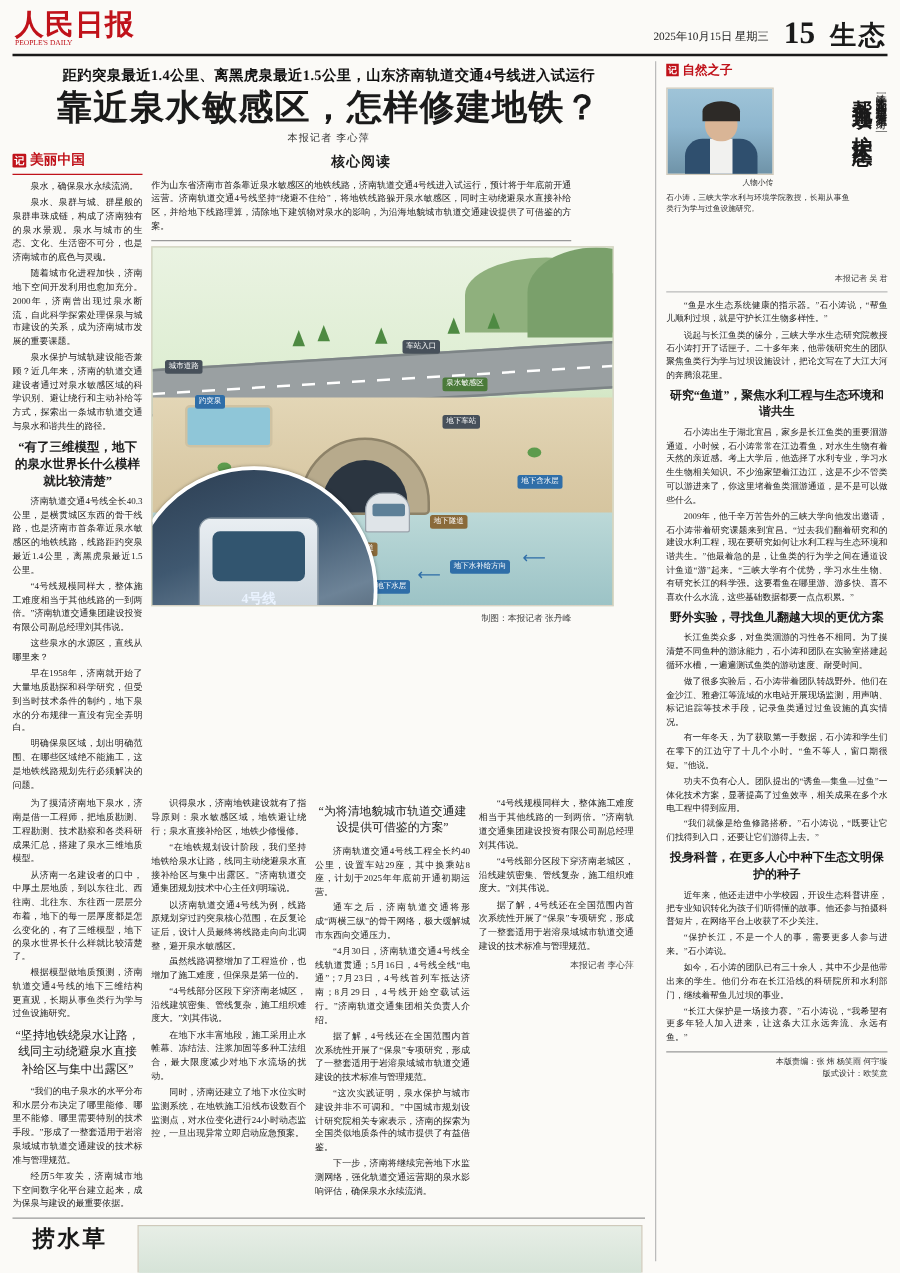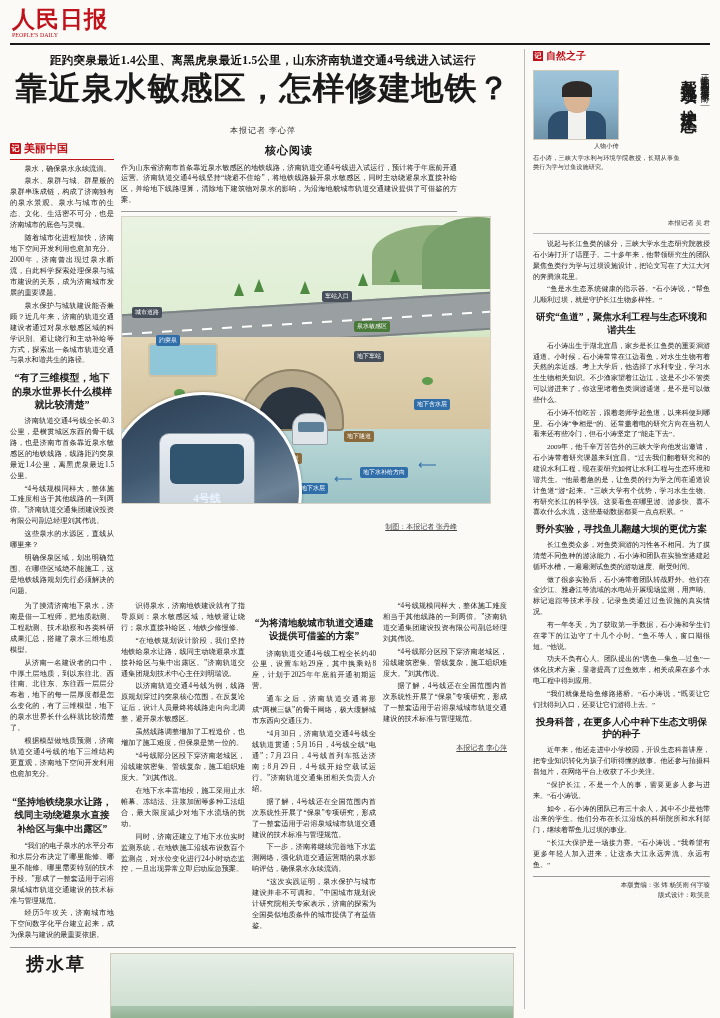--- a/index.html
+++ b/index.html
@@ -35,22 +35,22 @@
   .body-wrap { display:flex; gap:8px; height:960px; }
   .left-col { width:506px; }
   .right-col { width:186px; border-left:1px solid #bbb; padding-left:8px; position:relative; }
 
   
   .kicker {
     text-align:center; font-size:11.5px; font-weight:bold; letter-spacing:.3px;
     margin:4px 0 3px 0; color:#111;
   }
   .headline {
-    text-align:center; font-size:32px; font-weight:bold; letter-spacing:1px;
-    margin:2px 0 18px 0; line-height:1.12;
+    text-align:center; font-size:28px; font-weight:bold; letter-spacing:1px;
+    margin:2px 0 3px 0; line-height:1.12;
   }
   .byline { text-align:center; font-size:8px; color:#333; margin-bottom:4px; letter-spacing:1px;}
 
   
   .sec-label {
     display:flex; align-items:center; gap:3px;
     font-size:11px; font-weight:bold; color:#c0121a;
     border-bottom:1px solid #c0121a; padding-bottom:2px; margin-bottom:4px;
   }
   .sec-label .mark {
@@ -71,24 +71,24 @@
     font-weight:bold; font-size:10px; text-align:center; line-height:1.35;
     margin:5px 0 4px 0; text-indent:0;
   }
   .core-title {
     font-weight:bold; font-size:11px; text-align:center; margin:2px 0 4px 0;
     letter-spacing:1px;
   }
   .core-box { border-bottom:1px solid #999; padding-bottom:3px; margin-bottom:4px; }
 
   .pullquote {
-    font-weight:bold; font-size:9.5px; line-height:1.4; text-align:center;
-    margin:16px 0 5px 0;
-  }
-  .src { text-align:right; font-size:7px; color:#444; margin-top:18px;text-decoration:underline;}
+    font-weight:normal; font-size:9.5px; line-height:1.4; text-align:center;
+    margin:6px 0 5px 0;
+  }
+  .src { text-align:right; font-size:7px; color:#444; margin-top:5px;}
 
   
   .illus {
     position:relative; width:370px; height:288px; margin:2px 0 4px 0;
     border:1px solid #d8d2c4; overflow:hidden; background:#cfe3c6;
   }
   .sky { position:absolute; inset:0; background:linear-gradient(#eaf3e2 0%, #dfeed4 32%, #cfe4c0 46%, #efe6d2 52%, #e7d9bd 100%); }
   .hill {
     position:absolute; border-radius:50% 50% 0 0;
   }
@@ -197,20 +197,25 @@
 </head>
 <body>
 
 <div class="page">
 
   <div class="masthead">
     <div class="logo">
       <span>人民日报</span>
       <span class="sub">PEOPLE'S DAILY</span>
     </div>
+    <div class="mast-right">
+      <div class="mast-date">2025年10月15日 星期三</div>
+      <div class="mast-pageno">15</div>
+      <div class="mast-section">生态</div>
+    </div>
   </div>
 
   <div class="body-wrap">
 
     <div class="left-col">
 
       <div class="kicker">距趵突泉最近1.4公里、离黑虎泉最近1.5公里，山东济南轨道交通4号线进入试运行</div>
       <div class="headline">靠近泉水敏感区，怎样修建地铁？</div>
       <div class="byline">本报记者  李心萍</div>
 
@@ -224,20 +229,21 @@
           <p>泉水，确保泉水永续流淌。</p>
           <p>泉水、泉群与城、群星般的泉群串珠成链，构成了济南独有的泉水景观。泉水与城市的生态、文化、生活密不可分，也是济南城市的底色与灵魂。</p>
           <p>随着城市化进程加快，济南地下空间开发利用也愈加充分。2000年，济南曾出现过泉水断流，自此科学探索处理保泉与城市建设的关系，成为济南城市发展的重要课题。</p>
           <p>泉水保护与城轨建设能否兼顾？近几年来，济南的轨道交通建设者通过对泉水敏感区域的科学识别、避让绕行和主动补给等方式，探索出一条城市轨道交通与泉水和谐共生的路径。</p>
 
           <div class="subhead">“有了三维模型，地下的泉水世界长什么模样就比较清楚”</div>
 
           <p>济南轨道交通4号线全长40.3公里，是横贯城区东西的骨干线路，也是济南市首条靠近泉水敏感区的地铁线路，线路距趵突泉最近1.4公里，离黑虎泉最近1.5公里。</p>
           <p>“4号线规模同样大，整体施工难度相当于其他线路的一到两倍。”济南轨道交通集团建设投资有限公司副总经理刘其伟说。</p>
           <p>这些泉水的水源区，直线从哪里来？</p>
+          <p>早在1958年，济南就开始了大量地质勘探和科学研究，但受到当时技术条件的制约，地下泉水的分布规律一直没有完全弄明白。</p>
           <p>明确保泉区域，划出明确范围、在哪些区域绝不能施工，这是地铁线路规划先行必须解决的问题。</p>
         </div>
 
         <div class="col c2" style="width:336px">
           <div class="core-box">
             <div class="core-title">核心阅读</div>
             <p class="noindent">作为山东省济南市首条靠近泉水敏感区的地铁线路，济南轨道交通4号线进入试运行，预计将于年底前开通运营。济南轨道交通4号线坚持“绕避不住给”，将地铁线路躲开泉水敏感区，同时主动绕避泉水直接补给区，并给地下线路理算，清除地下建筑物对泉水的影响，为沿海地貌城市轨道交通建设提供了可借鉴的方案。</p>
           </div>
 
           <div class="illus">
@@ -288,43 +294,43 @@
             </div>
           </div>
           <div class="src">制图：本报记者  张丹峰</div>
         </div>
       </div>
 
       <div class="cols" style="margin-top:2px">
         <div class="col" style="width:104px">
           <p>为了摸清济南地下泉水，济南是借一工程师，把地质勘测、工程勘测、技术勘察和各类科研成果汇总，搭建了泉水三维地质模型。</p>
           <p>从济南一名建设者的口中，中厚土层地质，到以东往北、西往南、北往东、东往西一层层分布着，地下的每一层厚度都是怎么变化的，有了三维模型，地下的泉水世界长什么样就比较清楚了。</p>
-          <p>根据模型做地质预测，济南轨道交通4号线的地下三维结构更直观，济南地下空间开发利用也愈加充分。</p>
+          <p>根据模型做地质预测，济南轨道交通4号线的地下三维结构更直观，长期从事鱼类行为学与过鱼设施研究。</p>
           <div class="pullquote">“坚持地铁绕泉水让路，线同主动绕避泉水直接补给区与集中出露区”</div>
           <p>“我们的电子泉水的水平分布和水层分布决定了哪里能修、哪里不能修、哪里需要特别的技术手段。”形成了一整套适用于岩溶泉域城市轨道交通建设的技术标准与管理规范。</p>
           <p>经历5年攻关，济南城市地下空间数字化平台建立起来，成为保泉与建设的最重要依据。</p>
           <p></p>
         </div>
         <div class="col" style="width:124px">
           <p>识得泉水，济南地铁建设就有了指导原则：泉水敏感区域，地铁避让绕行；泉水直接补给区，地铁少修慢修。</p>
           <p>“在地铁规划设计阶段，我们坚持地铁给泉水让路，线同主动绕避泉水直接补给区与集中出露区。”济南轨道交通集团规划技术中心主任刘明瑞说。</p>
           <p>以济南轨道交通4号线为例，线路原规划穿过趵突泉核心范围，在反复论证后，设计人员最终将线路走向向北调整，避开泉水敏感区。</p>
           <p>虽然线路调整增加了工程造价，也增加了施工难度，但保泉是第一位的。</p>
           <p>“4号线部分区段下穿济南老城区，沿线建筑密集、管线复杂，施工组织难度大。”刘其伟说。</p>
           <p>在地下水丰富地段，施工采用止水帷幕、冻结法、注浆加固等多种工法组合，最大限度减少对地下水流场的扰动。</p>
           <p>同时，济南还建立了地下水位实时监测系统，在地铁施工沿线布设数百个监测点，对水位变化进行24小时动态监控，一旦出现异常立即启动应急预案。</p>
         </div>
         <div class="col" style="width:124px">
           <div class="pullquote">“为将清地貌城市轨道交通建设提供可借鉴的方案”</div>
           <p>济南轨道交通4号线工程全长约40公里，设置车站29座，其中换乘站8座，计划于2025年年底前开通初期运营。</p>
           <p>通车之后，济南轨道交通将形成“两横三纵”的骨干网络，极大缓解城市东西向交通压力。</p>
           <p>“4月30日，济南轨道交通4号线全线轨道贯通；5月16日，4号线全线“电通”；7月23日，4号线首列车抵达济南；8月29日，4号线开始空载试运行。”济南轨道交通集团相关负责人介绍。</p>
           <p>据了解，4号线还在全国范围内首次系统性开展了“保泉”专项研究，形成了一整套适用于岩溶泉域城市轨道交通建设的技术标准与管理规范。</p>
+          <p>“这次实践证明，泉水保护与城市建设并非不可调和。”中国城市规划设计研究院相关专家表示，济南的探索为全国类似地质条件的城市提供了有益借鉴。</p>
           <p>下一步，济南将继续完善地下水监测网络，强化轨道交通运营期的泉水影响评估，确保泉水永续流淌。</p>
-          <p>“这次实践证明，泉水保护与城市建设并非不可调和。”中国城市规划设计研究院相关专家表示，济南的探索为全国类似地质条件的城市提供了有益借鉴。</p>
         </div>
         <div class="col" style="width:124px">
           <p>“4号线规模同样大，整体施工难度相当于其他线路的一到两倍。”济南轨道交通集团建设投资有限公司副总经理刘其伟说。</p>
           <p>“4号线部分区段下穿济南老城区，沿线建筑密集、管线复杂，施工组织难度大。”刘其伟说。</p>
           <p>据了解，4号线还在全国范围内首次系统性开展了“保泉”专项研究，形成了一整套适用于岩溶泉域城市轨道交通建设的技术标准与管理规范。</p>
           <div class="src">本报记者  李心萍</div>
         </div>
       </div>
 
       <div class="bottom-wrap">
@@ -359,26 +365,25 @@
         <div style="display:flex;">
           <div class="vtitle-big">帮鱼儿过坝  护大江生态</div>
           <div class="vtitle">三峡大学生态水利学和鱼类过坝技术专家石小涛——</div>
         </div>
       </div>
 
       <div class="rc-byline">本报记者  吴 君</div>
       <div class="divider"></div>
 
       <div class="rc-text">
+        <p>“鱼是水生态系统健康的指示器。”石小涛说，“帮鱼儿顺利过坝，就是守护长江生物多样性。”</p>
         <p>说起与长江鱼类的缘分，三峡大学水生态研究院教授石小涛打开了话匣子。二十多年来，他带领研究生的团队聚焦鱼类行为学与过坝设施设计，把论文写在了大江大河的奔腾浪花里。</p>
-        <p>“鱼是水生态系统健康的指示器。”石小涛说，“帮鱼儿顺利过坝，就是守护长江生物多样性。”</p>
 
         <div class="rc-sub">研究“鱼道”，聚焦水利工程与生态环境和谐共生</div>
         <p>石小涛出生于湖北宜昌，家乡是长江鱼类的重要洄游通道。小时候，石小涛常常在江边看鱼，对水生生物有着天然的亲近感。考上大学后，他选择了水利专业，学习水生生物相关知识。不少渔家望着江边江，这是不少不管类可以游进来了，你这里堵着鱼类洄游通道，是不是可以做些什么。</p>
-        <p>石小涛不怕吃苦，跟着老师学起鱼道，以来科便到哪里。石小涛“争相是”的、还常盖着电的研究方向在当初人看来还有些冷门，但石小涛坚定了“能走下去”。</p>
         <p>2009年，他千辛万苦告外的三峡大学向他发出邀请，石小涛带着研究课题来到宜昌。“过去我们翻着研究和的建设水利工程，现在要研究如何让水利工程与生态环境和谐共生。”他最着急的是，让鱼类的行为学之间在通道设计鱼道“游”起来。“三峡大学有个优势，学习水生生物、有研究长江的科学强。这要看鱼在哪里游、游多快、喜不喜欢什么水流，这些基础数据都要一点点积累。”</p>
 
         <div class="rc-sub">野外实验，寻找鱼儿翻越大坝的更优方案</div>
         <p>长江鱼类众多，对鱼类洄游的习性各不相同。为了摸清楚不同鱼种的游泳能力，石小涛和团队在实验室搭建起循环水槽，一遍遍测试鱼类的游动速度、耐受时间。</p>
         <p>做了很多实验后，石小涛带着团队转战野外。他们在金沙江、雅砻江等流域的水电站开展现场监测，用声呐、标记追踪等技术手段，记录鱼类通过过鱼设施的真实情况。</p>
         <p>有一年冬天，为了获取第一手数据，石小涛和学生们在零下的江边守了十几个小时。“鱼不等人，窗口期很短。”他说。</p>
         <p>功夫不负有心人。团队提出的“诱鱼—集鱼—过鱼”一体化技术方案，显著提高了过鱼效率，相关成果在多个水电工程中得到应用。</p>
         <p>“我们就像是给鱼修路搭桥。”石小涛说，“既要让它们找得到入口，还要让它们游得上去。”</p>
 
         <div class="rc-sub">投身科普，在更多人心中种下生态文明保护的种子</div>

